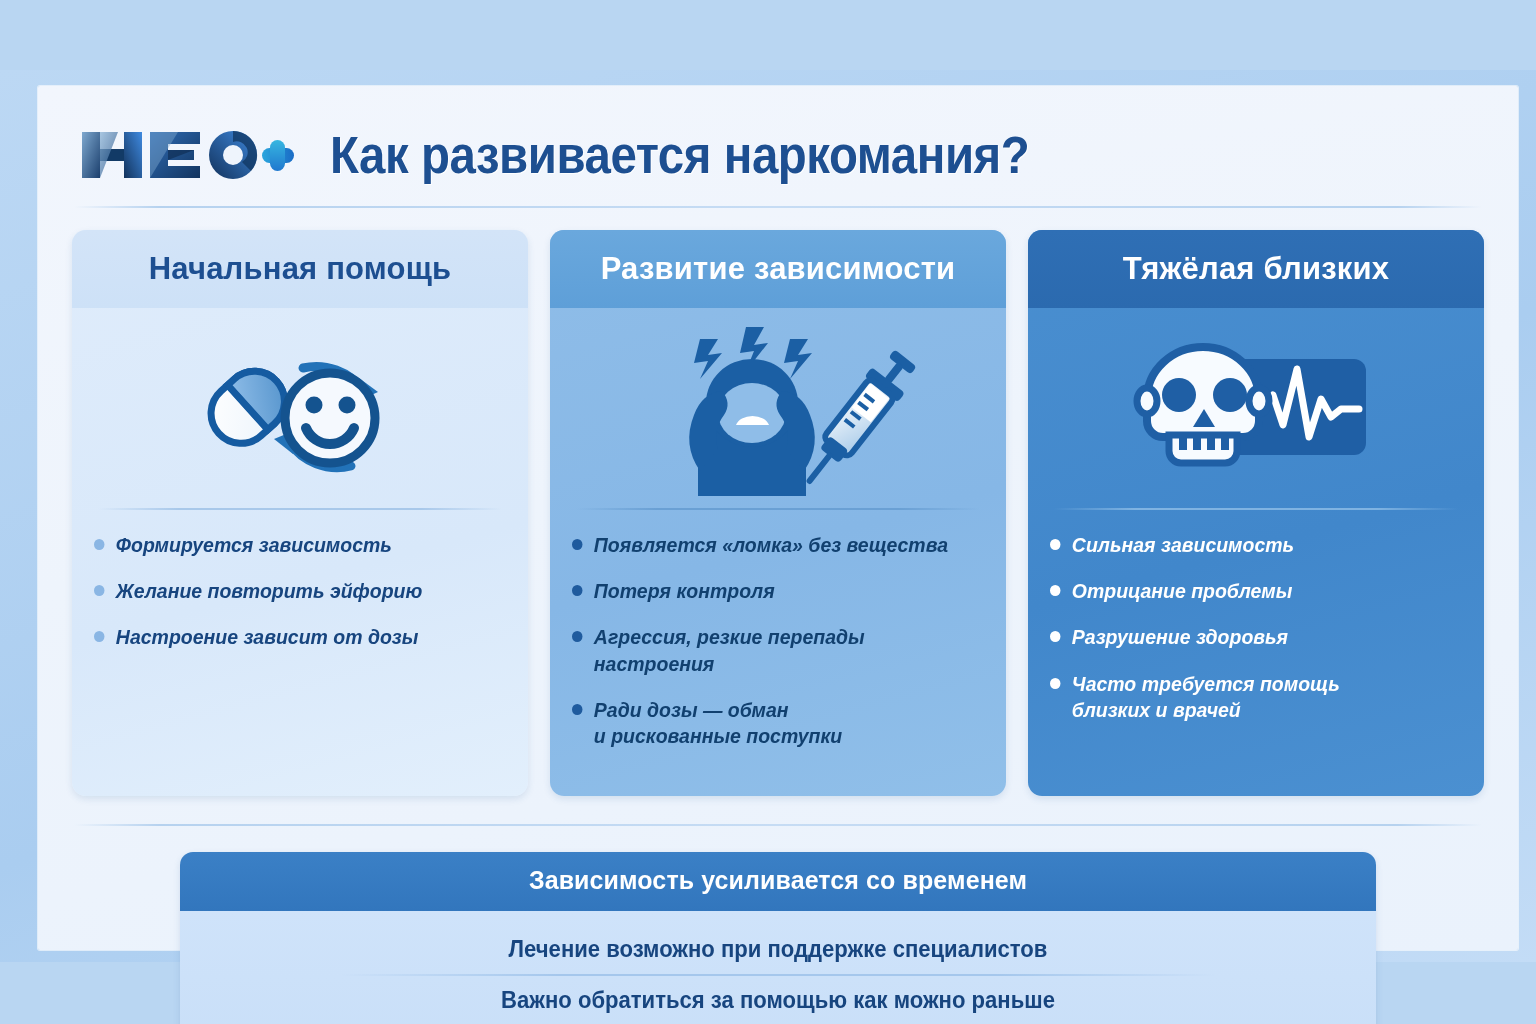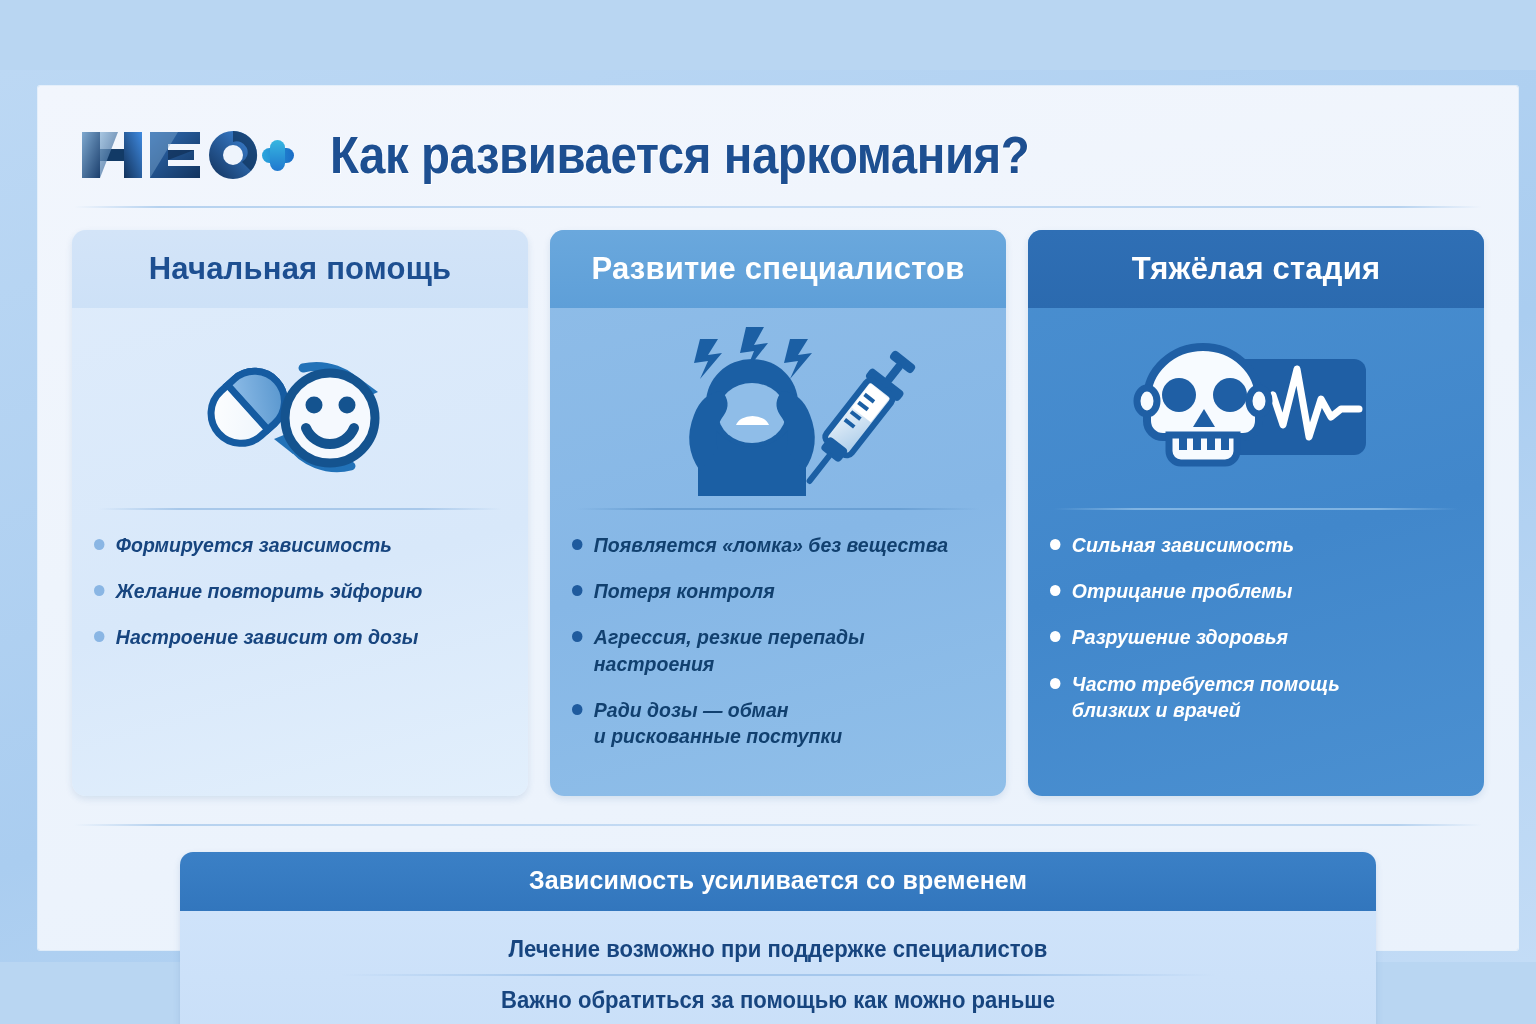--- a/index.html
+++ b/index.html
@@ -324,21 +324,21 @@
             </li>
             <li>
               <span class="dot"></span>
               <span>Настроение зависит от дозы</span>
             </li>
           </ul>
         </div>
       </div>
 
       <div class="card card-2">
-        <div class="card-head">Развитие специалистов</div>
+        <div class="card-head">Развитие зависимости</div>
         <div class="card-body">
           <div class="icon-zone">
             <svg width="280" height="175" viewBox="0 0 280 175">
               <defs>
                 <linearGradient id="syrBody" x1="0" y1="0" x2="1" y2="1">
                   <stop offset="0" stop-color="#ffffff"></stop>
                     <stop offset="1" stop-color="#a9cbe9"></stop>
                 </linearGradient>
               </defs>
 
@@ -389,21 +389,21 @@
             <li>
               <span class="dot"></span>
               <span style="white-space:pre-line">Ради дозы — обман
 и рискованные поступки</span>
             </li>
           </ul>
         </div>
       </div>
 
       <div class="card card-3">
-        <div class="card-head">Тяжёлая стадия</div>
+        <div class="card-head">Тяжёлая близких</div>
         <div class="card-body">
           <div class="icon-zone">
             <svg width="250" height="150" viewBox="0 0 250 150">
 
               <rect x="95" y="26" width="140" height="96" rx="12" fill="#1f5fa5"></rect>
               <polyline points="110,76 134,76 142,62 152,92 166,36 178,104 190,66 200,84 210,76 228,76" fill="none" stroke="#ffffff" stroke-width="7" stroke-linecap="round" stroke-linejoin="round"></polyline>
 
               <g>
                 <path d="M72 14 a56 52 0 0 1 56 52 v22 a16 16 0 0 1 -16 16 h-80 a16 16 0 0 1 -16 -16 v-22 a56 52 0 0 1 56 -52 z" fill="#f7fbff" stroke="#1f5fa5" stroke-width="8"></path>
 

